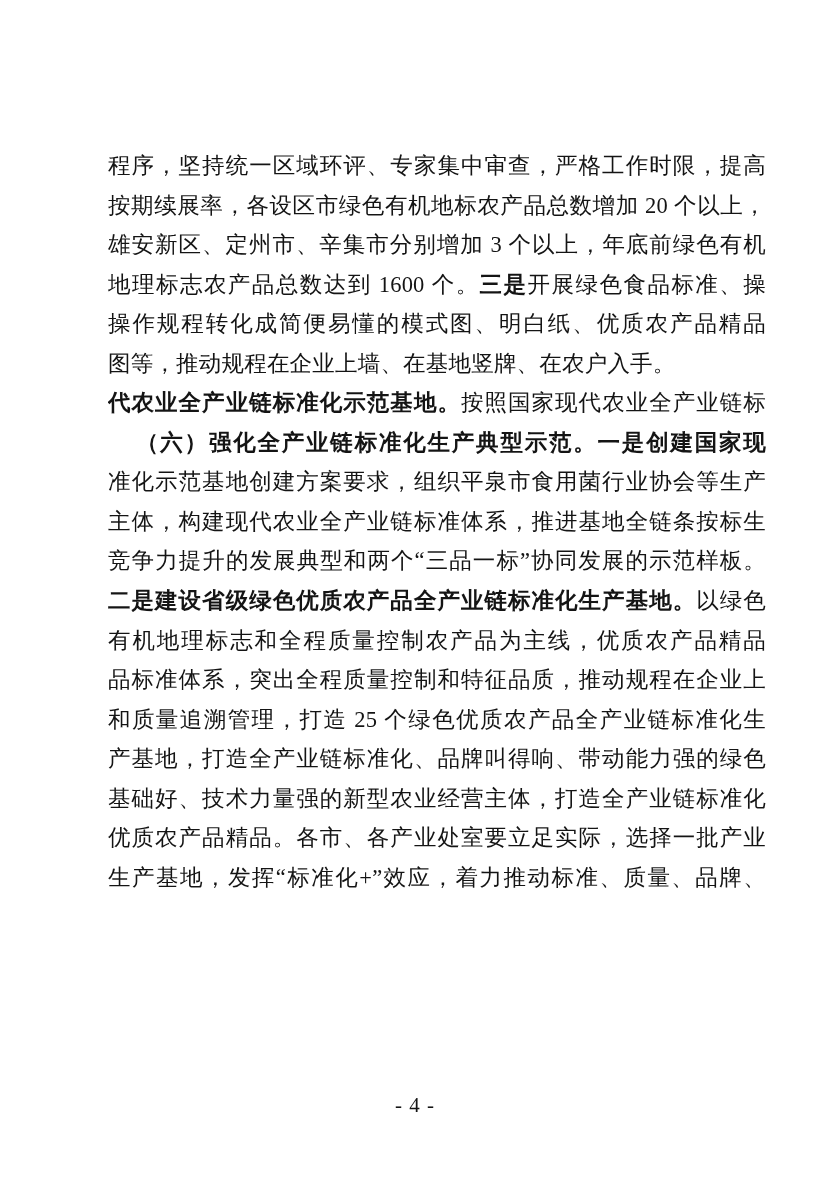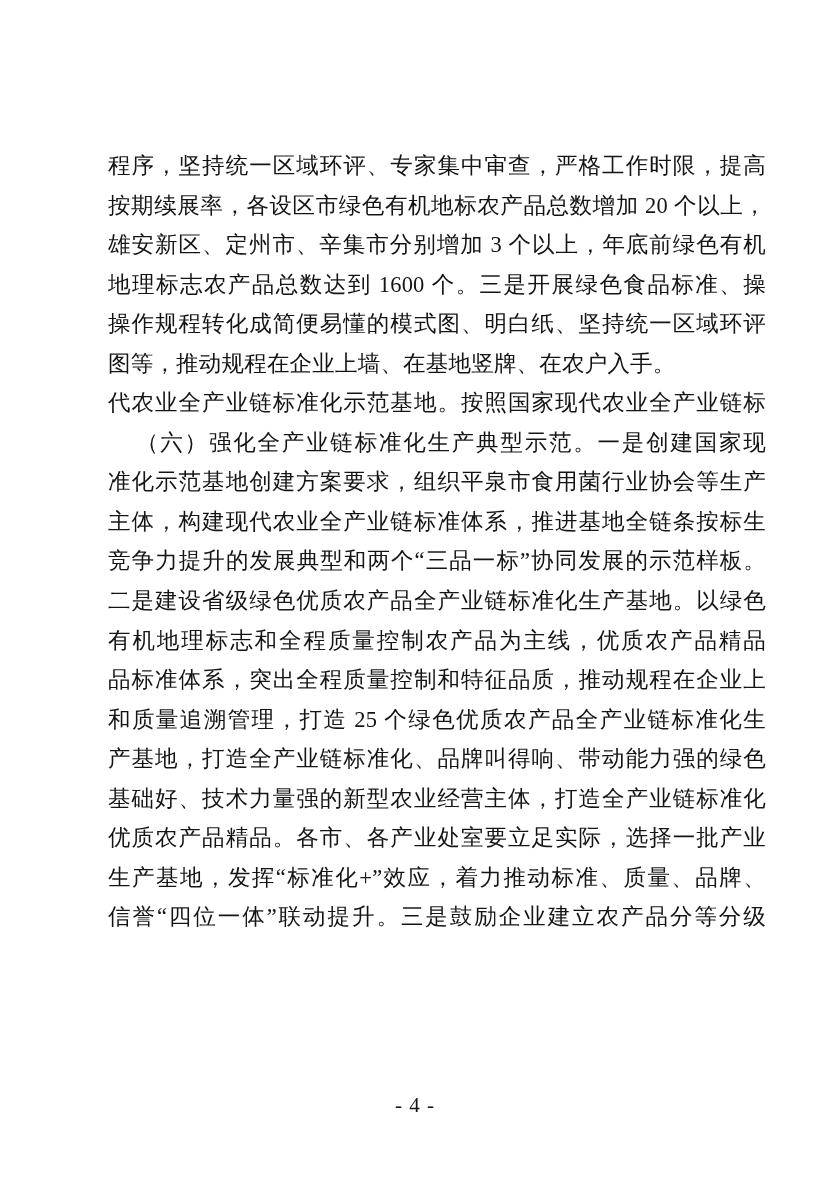--- a/index.html
+++ b/index.html
@@ -38,21 +38,21 @@
   .line.para-end {
     text-align-last: left;
   }
   .line.indent-1 {
     text-indent: 28px;
   }
   .seg {
     font-weight: normal;
   }
   .seg.bold {
-    font-weight: normal;
+    font-weight: bold;
   }
   .footer {
     position: absolute;
     top: 1090px;
     left: 0;
     width: 100%;
     text-align: center;
     font-size: 21px;
     line-height: 30px;
     color: #141414;
@@ -62,33 +62,32 @@
 </head>
 <body>
 
 <div class="page">
 
   <div class="text-block">
       <div class="line"><span class="seg">程序，坚持统一区域环评、专家集中审查，严格工作时限，提高</span></div>
       <div class="line"><span class="seg">按期续展率，各设区市绿色有机地标农产品总数增加 20 个以上，</span></div>
       <div class="line"><span class="seg">雄安新区、定州市、辛集市分别增加 3 个以上，年底前绿色有机</span></div>
       <div class="line"><span class="seg">地理标志农产品总数达到 1600 个。</span><span class="seg bold">三是</span><span class="seg">开展绿色食品标准、操</span></div>
-      <div class="line"><span class="seg">操作规程转化成简便易懂的模式图、明白纸、坚持统一区域环评</span></div>
+      <div class="line"><span class="seg">操作规程转化成简便易懂的模式图、明白纸、优质农产品精品</span></div>
       <div class="line para-end"><span class="seg">图等，推动规程在企业上墙、在基地竖牌、在农户入手。</span></div>
       <div class="line"><span class="seg bold">代农业全产业链标准化示范基地。</span><span class="seg">按照国家现代农业全产业链标</span></div>
       <div class="line indent-1"><span class="seg bold">（六）强化全产业链标准化生产典型示范。一是创建国家现</span></div>
       <div class="line"><span class="seg">准化示范基地创建方案要求，组织平泉市食用菌行业协会等生产</span></div>
       <div class="line"><span class="seg">主体，构建现代农业全产业链标准体系，推进基地全链条按标生</span></div>
       <div class="line"><span class="seg">竞争力提升的发展典型和两个“三品一标”协同发展的示范样板。</span></div>
       <div class="line"><span class="seg bold">二是建设省级绿色优质农产品全产业链标准化生产基地。</span><span class="seg">以绿色</span></div>
       <div class="line"><span class="seg">有机地理标志和全程质量控制农产品为主线，优质农产品精品</span></div>
       <div class="line"><span class="seg">品标准体系，突出全程质量控制和特征品质，推动规程在企业上墙</span></div>
       <div class="line"><span class="seg">和质量追溯管理，打造 25 个绿色优质农产品全产业链标准化生</span></div>
       <div class="line"><span class="seg">产基地，打造全产业链标准化、品牌叫得响、带动能力强的绿色</span></div>
       <div class="line"><span class="seg">基础好、技术力量强的新型农业经营主体，打造全产业链标准化</span></div>
       <div class="line"><span class="seg">优质农产品精品。各市、各产业处室要立足实际，选择一批产业</span></div>
       <div class="line"><span class="seg">生产基地，发挥“标准化+”效应，着力推动标准、质量、品牌、</span></div>
-      <div class="line"><span class="seg">信誉“四位一体”联动提升。</span><span class="seg bold">三是鼓励企业建立农产品分等分级</span></div>
     </div>
 
   <div class="footer">- 4 -</div>
 
 </div>
 
 </body></html>

